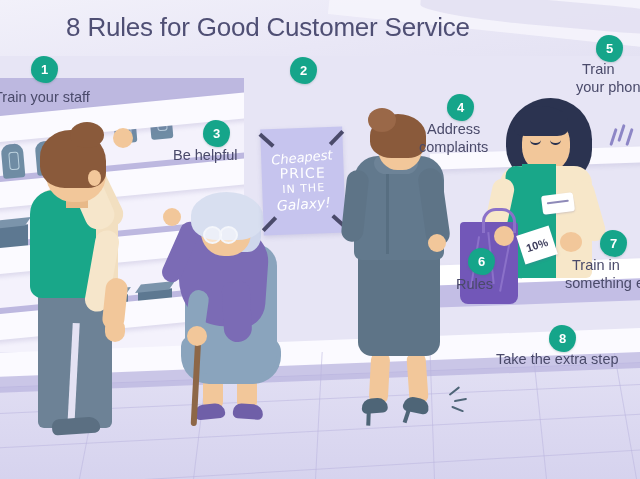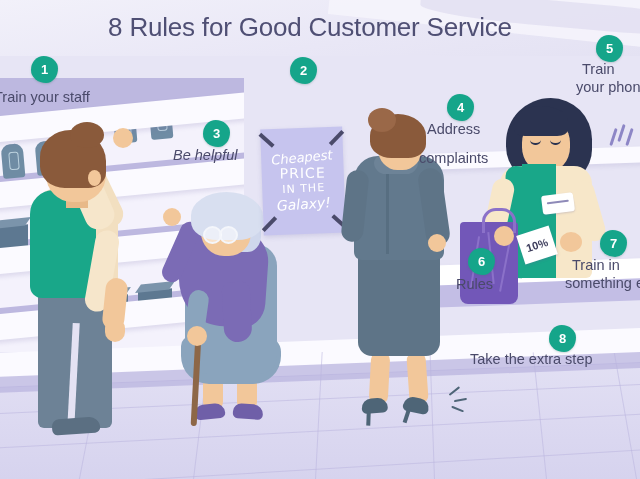--- a/index.html
+++ b/index.html
@@ -455,21 +455,20 @@
   }
 
   
   .title{
     position:absolute;left:0;top:12px;width:536px;
     text-align:center;
     color:#4f4f74;
     font-size:26px;
     font-family:"Liberation Sans",sans-serif;
     letter-spacing:-0.2px;
-    padding-left:42px;
   }
   .logo{
     position:absolute;left:10px;top:444px;
     color:#1a1a1a;font-size:21px;
     font-family:"Liberation Sans",sans-serif;
     letter-spacing:-0.4px;
   }
 </style>
 </head>
 <body>
@@ -641,34 +640,34 @@
     </div>
     <div class="as-hand-r"></div>
   </div>
 
   <div class="badge" style="left:31px;top:56px;">1</div>
   <div class="rule-label" style="left:-6px;top:88px;">Train your staff</div>
 
   <div class="badge" style="left:290px;top:57px;">2</div>
 
   <div class="badge" style="left:203px;top:120px;">3</div>
-  <div class="rule-label" style="left:173px;top:146px;font-style:italic;">Be helpful</div>
+  <div class="rule-label" style="left:173px;top:146px;">Be helpful</div>
 
   <div class="badge" style="left:447px;top:94px;">4</div>
   <div class="rule-label" style="left:427px;top:120px;">Address</div>
-  <div class="rule-label" style="left:419px;top:149px;">complaints</div>
+  <div class="rule-label" style="left:419px;top:138px;">complaints</div>
 
   <div class="badge" style="left:596px;top:35px;">5</div>
   <div class="rule-label" style="left:582px;top:60px;">Train</div>
   <div class="rule-label" style="left:576px;top:78px;">your phone</div>
 
   <div class="badge" style="left:468px;top:248px;">6</div>
   <div class="rule-label" style="left:456px;top:275px;">Rules</div>
 
   <div class="badge" style="left:600px;top:230px;">7</div>
   <div class="rule-label" style="left:572px;top:256px;">Train in</div>
   <div class="rule-label" style="left:565px;top:274px;">something extra</div>
 
   <div class="badge" style="left:549px;top:325px;">8</div>
-  <div class="rule-label" style="left:470px;top:350px;">Take the extra step</div>
+  <div class="rule-label" style="left:496px;top:350px;">Take the extra step</div>
 
 
 </div>
 
 </body></html>

